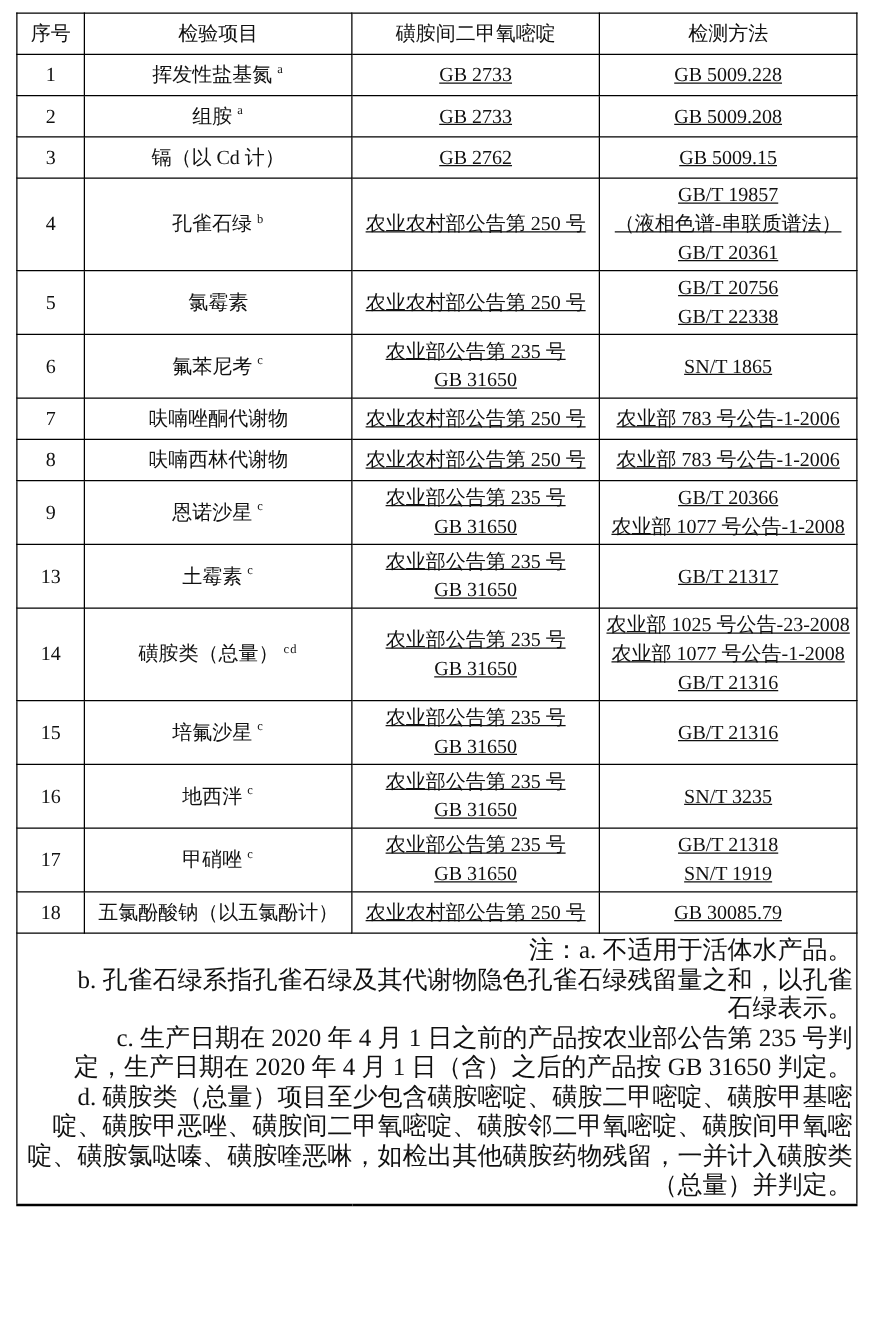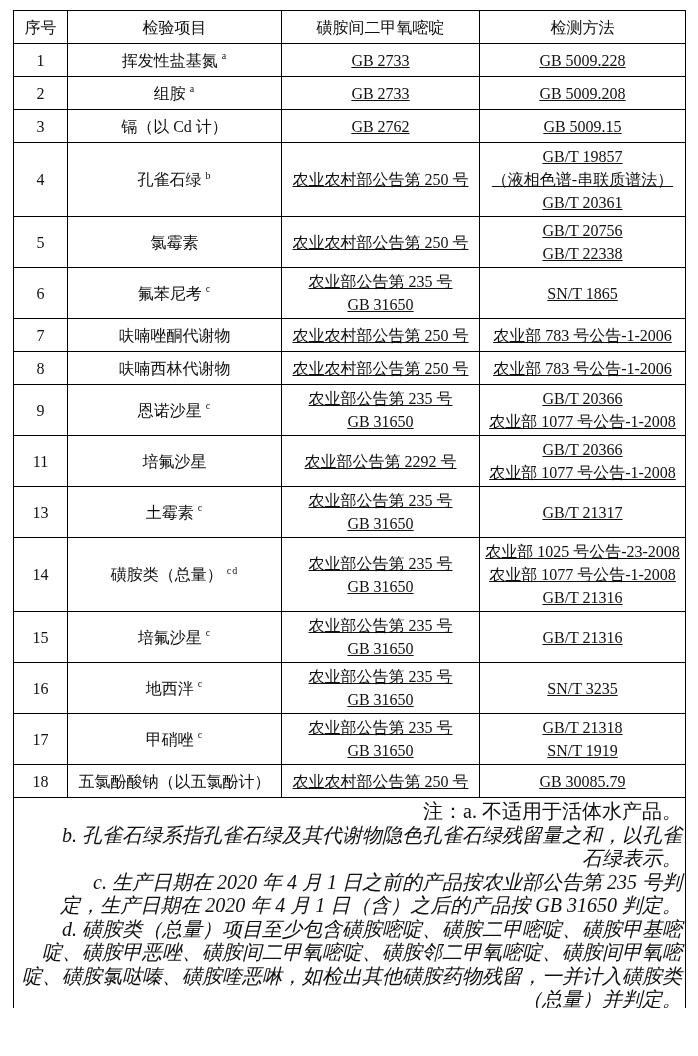--- a/index.html
+++ b/index.html
@@ -50,21 +50,21 @@
     text-align: left;
     vertical-align: top;
     padding: 3px 5px 2px 4px;
     height: auto;
   }
   td.notes-cell p {
     font-size: 20px;
     line-height: 23.5px;
     text-align: right;
   }
-  td.notes-cell p.indent { text-indent: 2em; font-style: italic; }
+  td.notes-cell p.indent { text-indent: 2em; }
 </style>
 </head>
 <body>
 
 <div class="page">
   <table class="insp">
     <colgroup>
       <col class="c-no">
         <col class="c-item">
         <col class="c-basis">
@@ -169,31 +169,20 @@
           <td>
             <div class="line">农业部公告第 235 号</div>
             <div class="line">GB 31650</div>
           </td>
           <td>
             <div class="line">GB/T 20366</div>
             <div class="line">农业部 1077 号公告-1-2008</div>
           </td>
         </tr>
         <tr>
-          <td>11</td>
-          <td><span>培氟沙星</span></td>
-          <td>
-            <div class="line">农业部公告第 2292 号</div>
-          </td>
-          <td>
-            <div class="line">GB/T 20366</div>
-            <div class="line">农业部 1077 号公告-1-2008</div>
-          </td>
-        </tr>
-        <tr>
           <td>13</td>
           <td><span>土霉素</span><sup class="fn">c</sup></td>
           <td>
             <div class="line">农业部公告第 235 号</div>
             <div class="line">GB 31650</div>
           </td>
           <td>
             <div class="line">GB/T 21317</div>
           </td>
         </tr>

